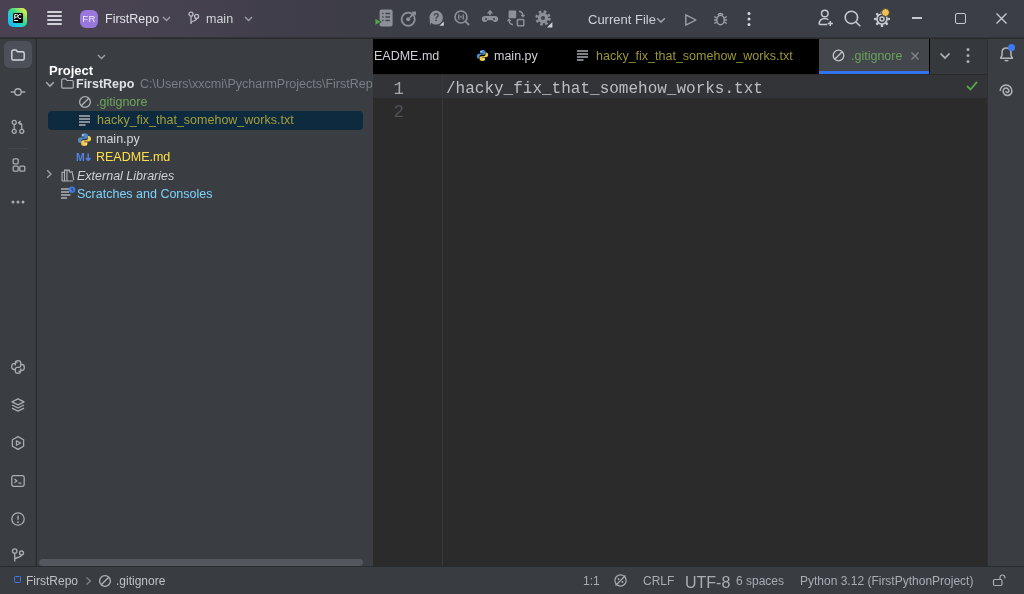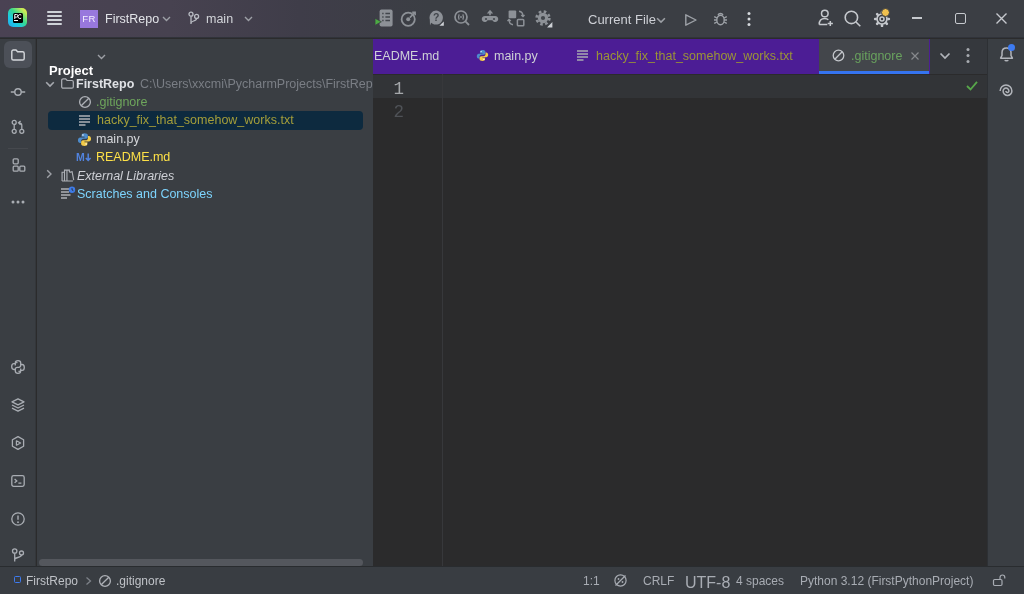--- a/index.html
+++ b/index.html
@@ -6,21 +6,21 @@
 html,body { width:1024px; height:594px; overflow:hidden; background:#2b2b2c;
   font-family:"Liberation Sans",sans-serif; -webkit-font-smoothing:antialiased; }
 .abs { position:absolute; }
 svg { display:block; }
 #titlebar { position:absolute; left:0; top:0; width:1024px; height:38px;
   background:linear-gradient(90deg,#4a4253 0px,#474250 170px,#3f3d49 300px,#3b3e44 430px,#3b3e44 100%);
   border-bottom:1px solid #30333a; }
 #sidebar { position:absolute; left:0; top:39px; width:36px; height:527px; background:#3a3e43;
   border-right:1px solid #34373b; }
 #project { position:absolute; left:37px; top:39px; width:336px; height:527px; background:#3a3e43; overflow:hidden; }
-#tabbar { position:absolute; left:373px; top:39px; width:614px; height:35px; background:#4c1d95; overflow:hidden; }
+#tabbar { position:absolute; left:373px; top:39px; width:614px; height:35px; background:#000000; overflow:hidden; }
 #editor { position:absolute; left:373px; top:74px; width:614px; height:492px; background:#2b2b2c; overflow:hidden; }
 #rightbar { position:absolute; left:987px; top:39px; width:37px; height:527px; background:#3a3e43;
   border-left:1px solid #2d3034; }
 #statusbar { position:absolute; left:0; top:566px; width:1024px; height:28px; background:#393d42;
   border-top:1px solid #292c2f; }
 .t { position:absolute; white-space:pre; }
 </style>
 </head>
 <body>
 <div id="titlebar">
@@ -32,21 +32,21 @@
     <path d="M1.5 10 V1 H5.2 A2.6 2.6 0 0 1 5.2 6.2 H1.5" stroke="#fff" stroke-width="2" fill="none"></path>
     <path d="M14.5 8.2 A4 4 0 1 1 14.5 2.2" stroke="#fff" stroke-width="2" fill="none"></path>
     </svg>
   <div class="abs" style="left:13.5px; top:19.6px; width:4px; height:1.5px; background:#fff;"></div>
 
   <div class="abs" style="left:47px; top:11px; width:15px; height:2px; border-radius:1px; background:#ced2d7;"></div>
   <div class="abs" style="left:47px; top:15px; width:15px; height:2px; border-radius:1px; background:#ced2d7;"></div>
   <div class="abs" style="left:47px; top:19px; width:15px; height:2px; border-radius:1px; background:#ced2d7;"></div>
   <div class="abs" style="left:47px; top:23px; width:15px; height:2px; border-radius:1px; background:#ced2d7;"></div>
 
-  <div class="abs" style="left:80px; top:10px; width:18px; height:18px; border-radius:0; background:#9878dd;
+  <div class="abs" style="left:80px; top:10px; width:18px; height:18px; border-radius:6px; background:#9878dd;
     color:#f4efff; font-size:9.5px; text-align:center; line-height:18px; letter-spacing:0.3px;">FR</div>
   <div class="abs t" style="left:105px; top:12px; font-size:12.5px; color:#e2e4e8;">FirstRepo</div>
   <svg class="abs" style="left:162px; top:16px;" width="9" height="6" viewBox="0 0 9 6">
     <path d="M1 1 L4.5 4.5 L8 1" stroke="#9da0a6" stroke-width="1.4" fill="none"></path>
     </svg>
 
   <svg class="abs" style="left:187px; top:10px;" width="14" height="16" viewBox="0 0 14 16">
     <circle cx="4" cy="4.2" r="2" stroke="#b9bcc3" stroke-width="1.3" fill="none"></circle>
     <circle cx="9.6" cy="6.4" r="2" stroke="#b9bcc3" stroke-width="1.3" fill="none"></circle>
     <path d="M4 6.2 V14 M9.6 8.4 C9.6 11.5 4 10.5 4 13" stroke="#b9bcc3" stroke-width="1.3" fill="none"></path>
@@ -302,20 +302,21 @@
     <circle cx="2" cy="2.5" r="1.5" fill="#a8abb1"></circle>
       <circle cx="2" cy="8.5" r="1.5" fill="#a8abb1"></circle>
       <circle cx="2" cy="14.5" r="1.5" fill="#a8abb1"></circle>
     </svg>
 </div>
 <div id="editor">
   <div class="abs" style="left:0; top:1px; width:614px; height:23px; background:#323437;"></div>
   <div class="abs" style="left:69px; top:0; width:1px; height:492px; background:#37383b;"></div>
   <div class="abs t" style="left:2px; top:4.5px; width:29px; text-align:right; font-family:'Liberation Mono',monospace; font-size:17.5px; color:#a5a8ab;">1</div>
   <div class="abs t" style="left:2px; top:27.5px; width:29px; text-align:right; font-family:'Liberation Mono',monospace; font-size:17.5px; color:#4f5257;">2</div>
+  <div class="abs t" style="left:73px; top:5.5px; font-family:'Liberation Mono',monospace; font-size:16px; color:#bcbec4;">/hacky_fix_that_somehow_works.txt</div>
   <svg class="abs" style="left:592px; top:6px;" width="14" height="12" viewBox="0 0 14 12">
     <path d="M2 6 L5.5 9.5 L12 1.8" stroke="#57a64a" stroke-width="1.8" fill="none"></path>
     </svg>
 </div>
 <div id="rightbar">
   <svg class="abs" style="left:10px; top:7px;" width="17" height="17" viewBox="0 0 17 17">
     <path d="M8.5 2 C5.7 2 4 4 4 6.6 L4 9.5 L2.6 12.2 L14.4 12.2 L13 9.5 L13 6.6 C13 4 11.3 2 8.5 2 Z" stroke="#b2b5bb" stroke-width="1.5" fill="none" stroke-linejoin="round"></path>
     <path d="M6.8 14.2 C7.2 15 9.8 15 10.2 14.2" stroke="#b2b5bb" stroke-width="1.5" fill="none"></path>
     </svg>
   <div class="abs" style="left:20px; top:5px; width:7px; height:7px; border-radius:50%; background:#3d7bf2;"></div>
@@ -336,19 +337,19 @@
   <div class="abs t" style="left:116px; top:6.5px; font-size:12px; color:#bfc2c7;">.gitignore</div>
   <div class="abs t" style="left:583px; top:6.5px; font-size:12px; color:#a8acb3;">1:1</div>
   <svg class="abs" style="left:613px; top:6px;" width="15" height="15" viewBox="0 0 15 15">
     <circle cx="7.5" cy="7.5" r="5.6" stroke="#a8acb3" stroke-width="1.2" fill="none"></circle>
     <path d="M2.5 12.5 L12.5 2.5" stroke="#a8acb3" stroke-width="1.2" fill="none"></path>
     <circle cx="5.5" cy="6" r="0.9" fill="#a8acb3"></circle>
       <circle cx="9.5" cy="9" r="0.9" fill="#a8acb3"></circle>
     </svg>
   <div class="abs t" style="left:643px; top:6.5px; font-size:12px; color:#a8acb3;">CRLF</div>
   <div class="abs t" style="left:685px; top:6.5px; font-size:16px; color:#a8acb3;">UTF-8</div>
-  <div class="abs t" style="left:736px; top:6.5px; font-size:12px; color:#a8acb3;">4 spaces</div>
+  <div class="abs t" style="left:736px; top:6.5px; font-size:12px; color:#a8acb3;">6 spaces</div>
   <div class="abs t" style="left:800px; top:6.5px; font-size:12px; color:#a8acb3;">Python 3.12 (FirstPythonProject)</div>
   <svg class="abs" style="left:991px; top:6px;" width="15" height="15" viewBox="0 0 15 15">
     <rect x="2.5" y="6.5" width="8.5" height="6" rx="1.2" stroke="#a8acb3" stroke-width="1.2" fill="none"></rect>
     <path d="M9 6.3 L9 4.5 C9 3 10 2 11.4 2 C12.8 2 13.8 3 13.8 4.5 L13.8 5.5" stroke="#a8acb3" stroke-width="1.2" fill="none"></path>
     </svg>
 </div>
 
 </body></html>

